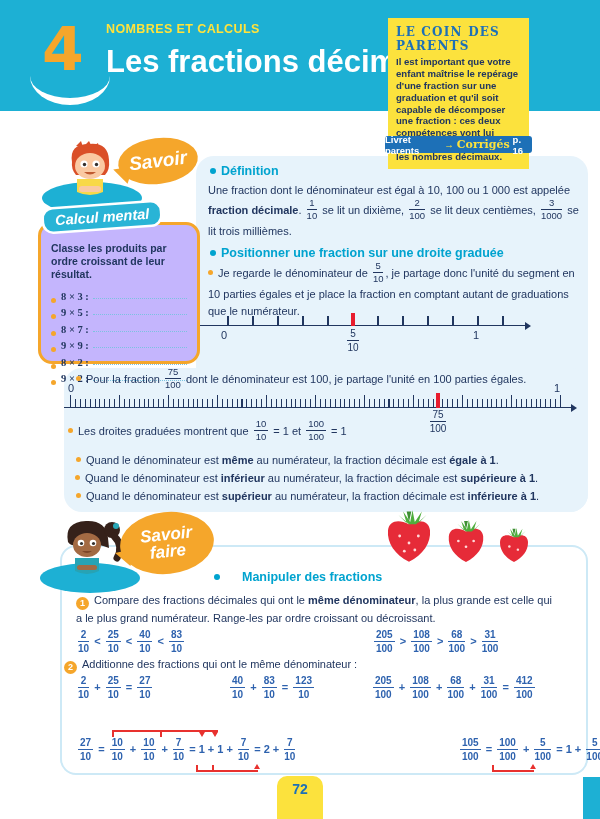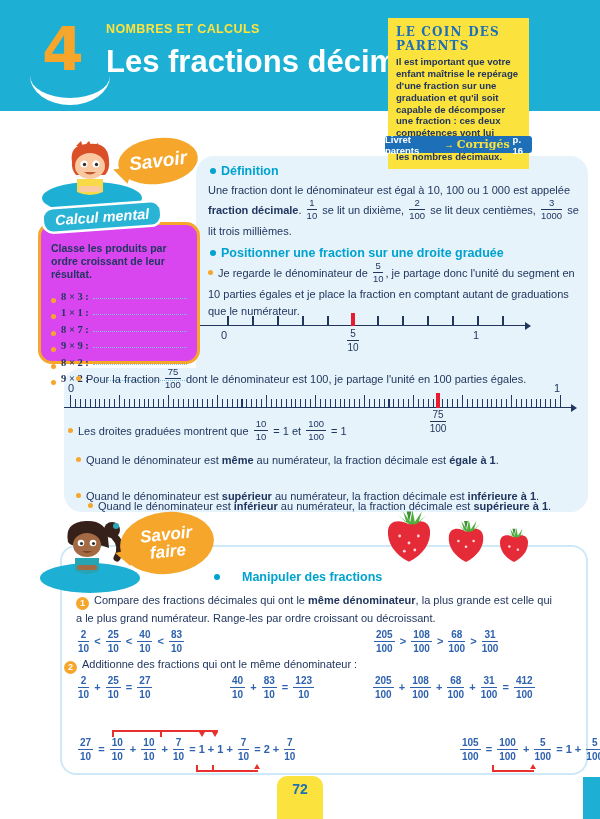--- a/index.html
+++ b/index.html
@@ -43,21 +43,21 @@
   .btail{position:absolute;width:0;height:0;border:9px solid transparent;
          border-right:18px solid #f5a62b;z-index:3;}
   .btail1{left:104px;top:162px;transform:rotate(18deg);}
   .btail2{left:106px;top:545px;transform:rotate(14deg);}
   .mascot{position:absolute;z-index:2;}
   .mascot-boy{left:26px;top:140px;}
   .mascot-girl{left:24px;top:514px;}
 
   
   .cm-box{position:absolute;left:38px;top:222px;width:162px;height:142px;box-sizing:border-box;
-          background:#d946ef;border:3px solid #f5a62b;border-radius:14px;z-index:2;}
+          background:#c4b5fd;border:3px solid #f5a62b;border-radius:14px;z-index:2;}
   .cm-label{position:absolute;left:44px;top:206px;padding:3px 11px;background:#29b4d6;
             color:#fff;font-weight:bold;font-style:italic;font-size:14.5px;border-radius:9px;
             transform:rotate(-4deg);box-shadow:0 0 0 2.5px #ffffff;z-index:3;}
   .cm-inner{position:absolute;left:10px;top:17px;right:8px;}
   .cm-instr{font-size:10.5px;font-weight:bold;line-height:1.25;margin-bottom:5px;}
   .cm-item{display:flex;align-items:flex-end;height:16.5px;font-size:10.5px;font-weight:bold;}
   .cm-item .lbl{padding-bottom:1px;font-family:Liberation Serif, serif;}
   .dots{flex:1;border-bottom:1.5px dotted #7cc3e0;margin:0 2px 4px 4px;}
 
   
@@ -176,21 +176,21 @@
   <div class="cm-box">
     <div class="cm-inner">
       <div class="cm-instr">Classe les produits par ordre croissant de leur résultat.</div>
       <div class="cm-item">
           <span class="odot"></span>
           <span class="lbl">8 × 3 :</span>
           <span class="dots"></span>
         </div>
       <div class="cm-item">
           <span class="odot"></span>
-          <span class="lbl">1 × 1 :</span>
+          <span class="lbl">9 × 5 :</span>
           <span class="dots"></span>
         </div>
       <div class="cm-item">
           <span class="odot"></span>
           <span class="lbl">8 × 7 :</span>
           <span class="dots"></span>
         </div>
       <div class="cm-item">
           <span class="odot"></span>
           <span class="lbl">9 × 9 :</span>
@@ -248,21 +248,21 @@
     <div class="lf"><span class="frac"><span class="fn">75</span><span class="fd">100</span></span></div>
   </div>
 
   <div class="para" style="left:68px;top:420px;width:420px;">
     <span class="odot"></span><span><span>Les droites graduées montrent que </span><span class="frac"><span class="fn">10</span><span class="fd">10</span></span><span> = 1 et </span><span class="frac"><span class="fn">100</span><span class="fd">100</span></span><span> = 1</span></span>
   </div>
 
   <div class="para" style="left:76px;top:452px;width:508px;">
     <span class="odot"></span><span><span>Quand le dénominateur est </span><span class="b">même</span><span> au numérateur, la fraction décimale est </span><span class="b">égale à 1</span><span>.</span></span>
   </div>
-  <div class="para" style="left:88px;top:470px;width:508px;margin-top:28px;">
+  <div class="para" style="left:75px;top:470px;width:508px;">
     <span class="odot"></span><span><span>Quand le dénominateur est </span><span class="b">inférieur</span><span> au numérateur, la fraction décimale est </span><span class="b">supérieure à 1</span><span>.</span></span>
   </div>
   <div class="para" style="left:76px;top:488px;width:508px;">
     <span class="odot"></span><span><span>Quand le dénominateur est </span><span class="b">supérieur</span><span> au numérateur, la fraction décimale est </span><span class="b">inférieure à 1</span><span>.</span></span>
   </div>
 
   <div class="sf-box"></div>
 
   <div class="straws">
     <svg width="52" height="56" viewBox="0 0 44 48">

